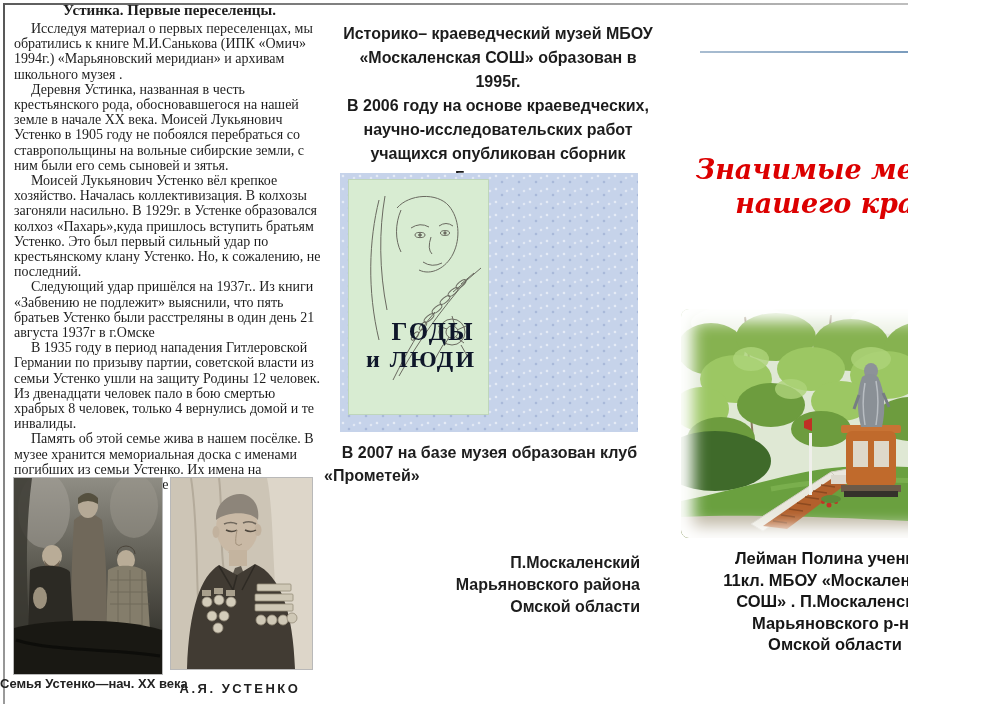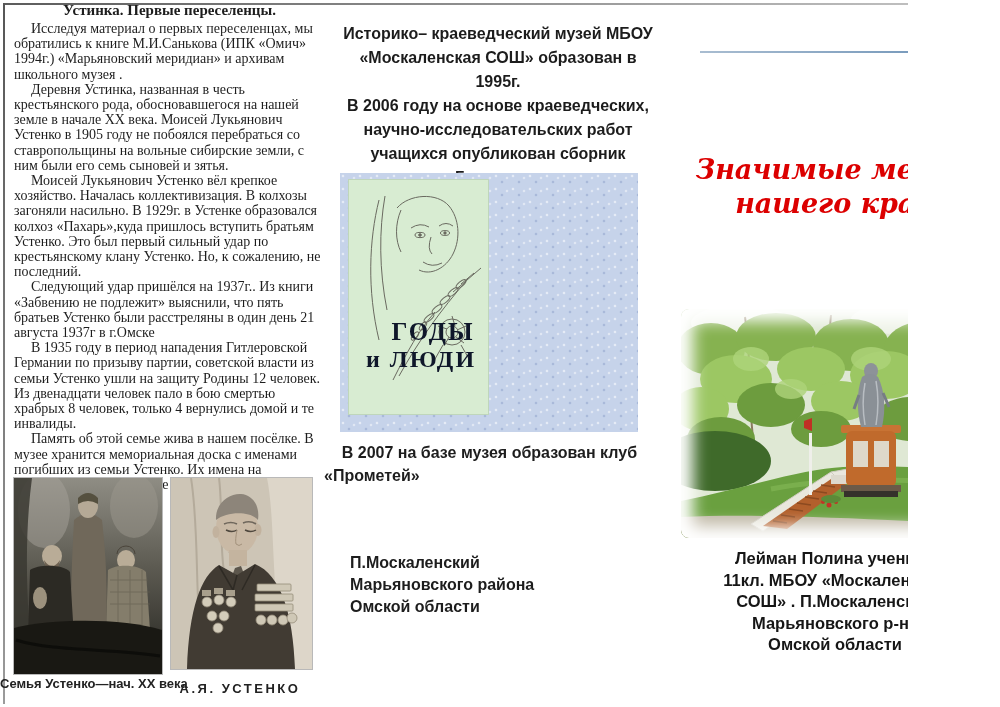--- a/index.html
+++ b/index.html
@@ -35,21 +35,21 @@
   .cover-title{position:absolute;text-align:center;font-family:"Liberation Serif","DejaVu Serif",serif;
                font-weight:bold;color:#0f172a;letter-spacing:2px;}
   #cover-title-1{left:36px;top:138px;width:96px;font-size:25px;}
   #cover-title-2{left:10px;top:166px;width:124px;font-size:24px;}
   #publication-note{left:150px;top:18px;width:146px;text-align:center;white-space:pre-line;
       font-family:"DejaVu Serif","Liberation Serif",serif;font-style:italic;font-weight:bold;
       font-size:16px;line-height:27px;color:#a81f36;
       text-shadow:1px 1px 0 #e6c2c9,-1px -1px 0 #dfc6cc,2px 2px 2px rgba(120,16,40,0.35);}
   #club-text{left:324px;top:441px;width:322px;font-weight:bold;font-size:16px;line-height:23px;
              white-space:pre-wrap;}
-  #address-block{left:350px;top:552px;width:290px;text-align:left;font-weight:bold;font-size:16px;
+  #address-block{left:350px;top:552px;width:290px;text-align:right;font-weight:bold;font-size:16px;
                  line-height:22px;white-space:pre-line;}
 
   
   #school-header{left:668px;top:28px;width:320px;text-align:center;font-weight:bold;font-size:16px;
                  letter-spacing:2.5px;color:#2d2d2d;white-space:nowrap;}
   #header-underline{left:700px;top:51px;width:258px;height:2px;
                     background:linear-gradient(to right,#a9bdd1,#6f94b8);}
   #header-underline-dot{left:952px;top:47px;width:8px;height:8px;border-radius:50%;background:#2a6ca8;}
   #section-title{left:690px;top:153px;width:292px;text-align:center;white-space:pre-line;
       font-family:"DejaVu Serif","Liberation Serif",serif;font-style:italic;font-weight:bold;

